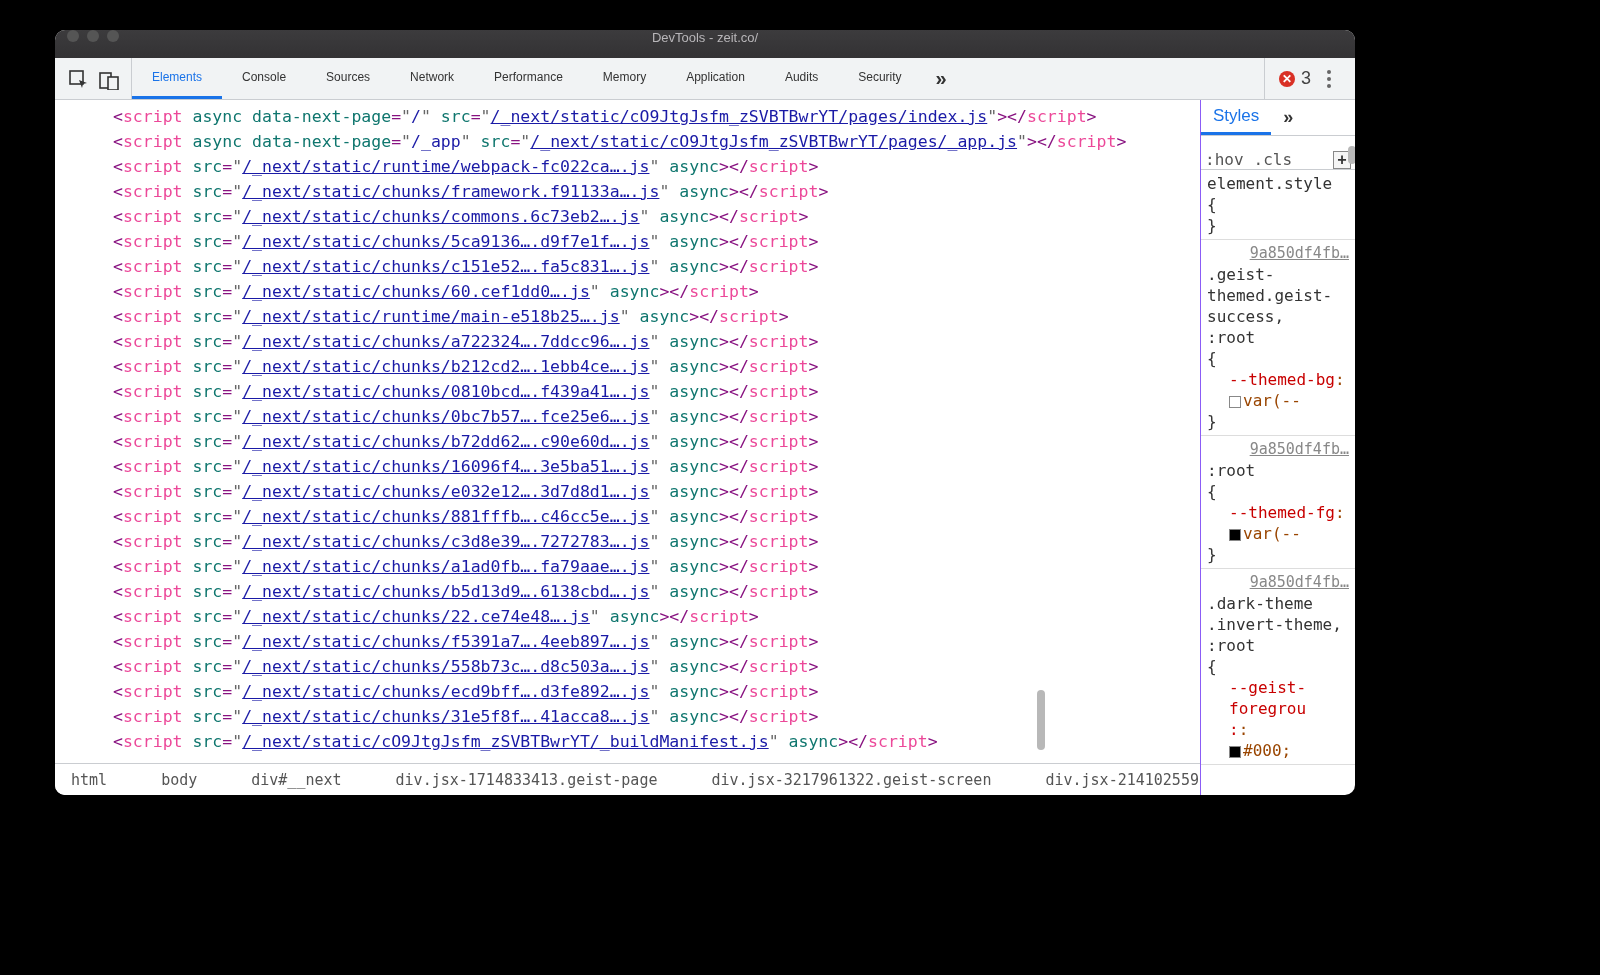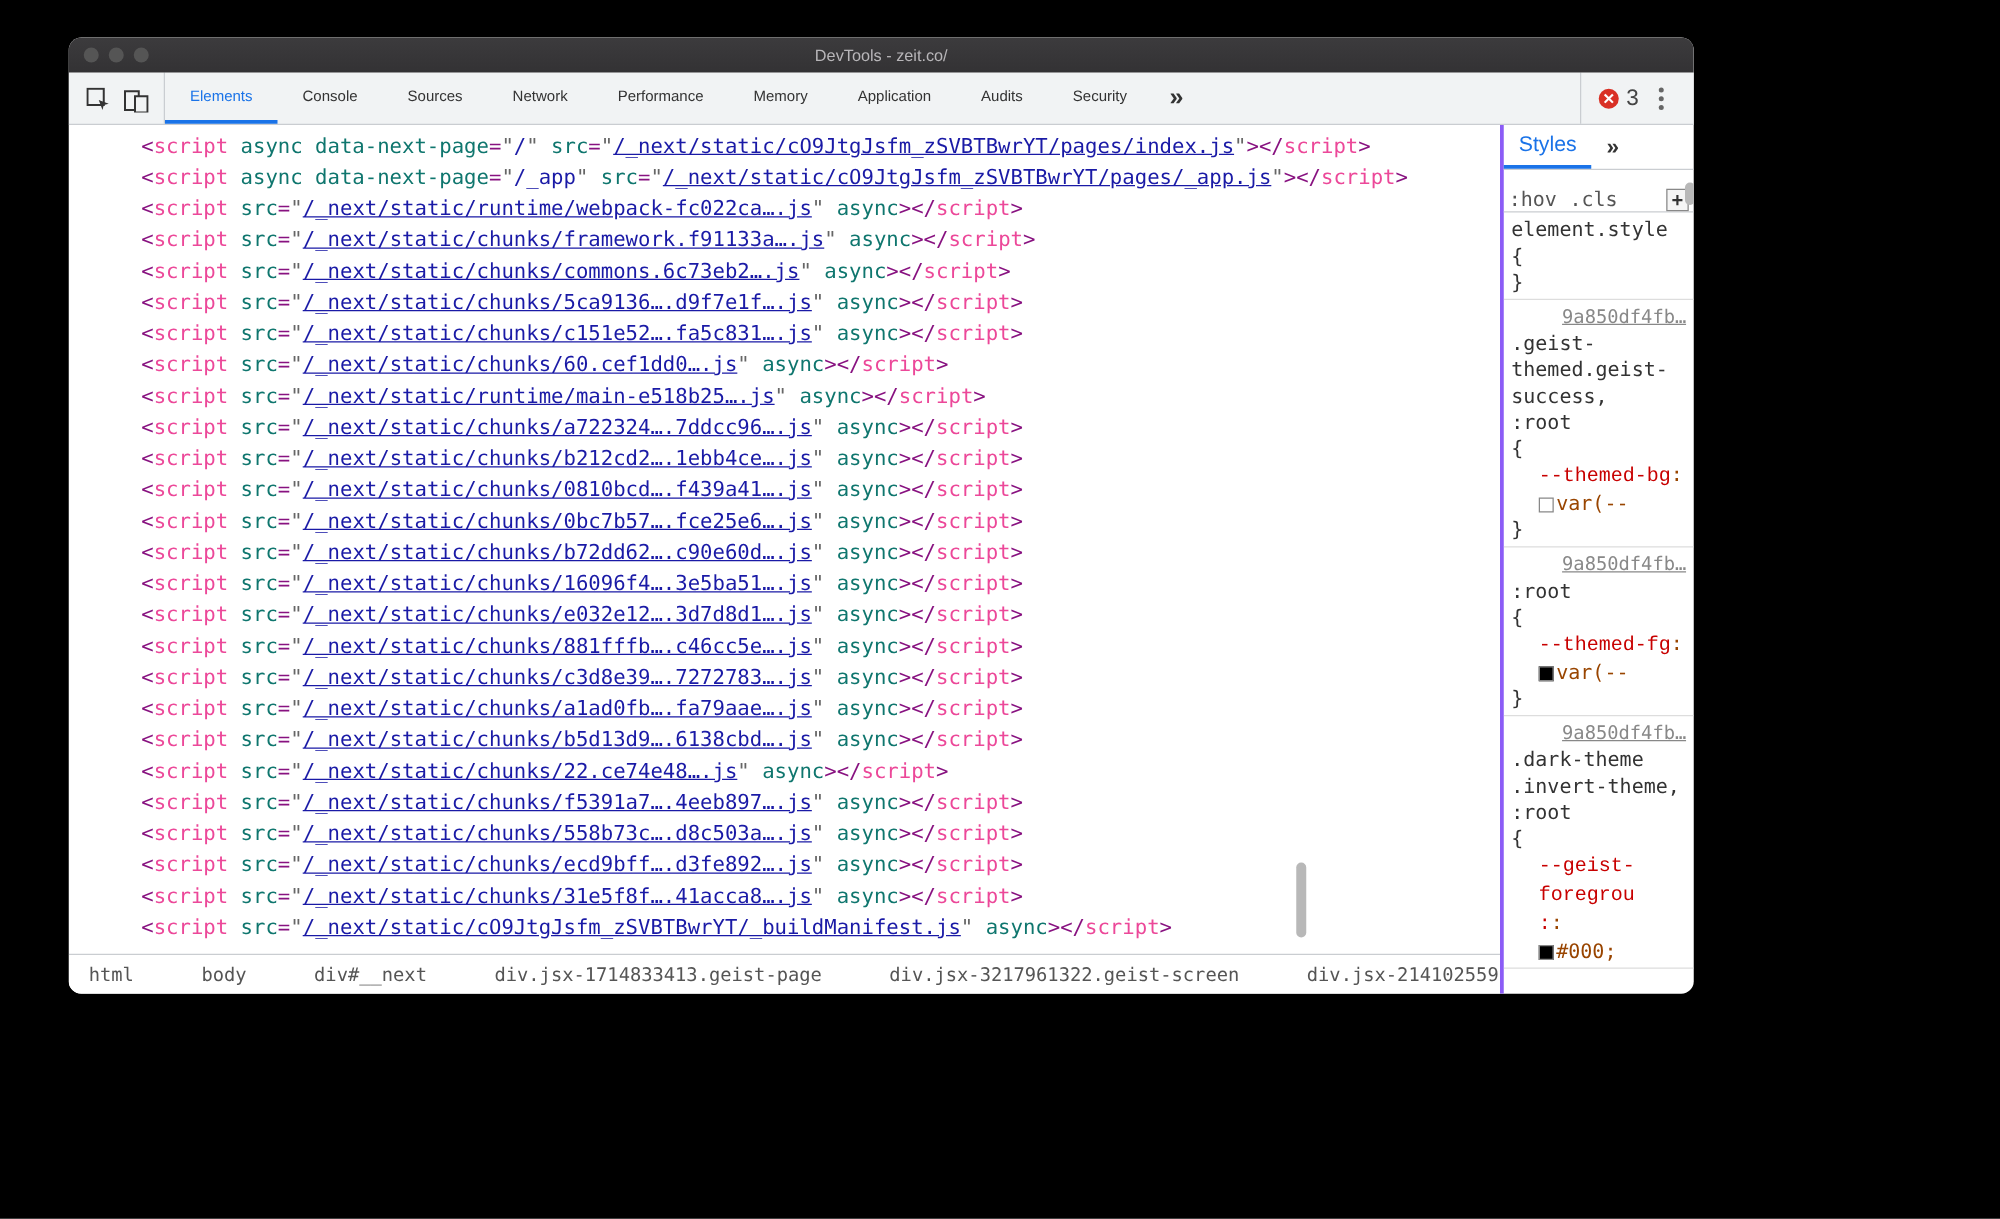--- a/index.html
+++ b/index.html
@@ -20,21 +20,20 @@
     border-radius: 10px;
     overflow: hidden;
     box-shadow: 0 20px 60px rgba(0,0,0,0.5);
     display: flex;
     flex-direction: column;
   }
   .titlebar {
     height: 28px;
     background: linear-gradient(#3c3b3d,#333234);
     display: flex;
-    align-items: center;
     position: relative;
     flex-shrink: 0;
   }
   .traffic-lights {
     display: flex;
     gap: 8px;
     padding-left: 12px;
   }
   .traffic-lights span {
     width: 12px; height: 12px; border-radius: 50%;
@@ -177,21 +176,21 @@
   .breadcrumb span {
     padding: 4px 14px;
     cursor: pointer;
     white-space: nowrap;
   }
   .breadcrumb span:first-child { margin-left: 2px; }
   .styles-pane {
     width: 155px;
     display: flex;
     flex-direction: column;
-    border-left: 3px solid #8b5cf6;
+    border-left: 1px solid #8b5cf6;
     flex-shrink: 0;
     position: relative;
   }
   .styles-tabs {
     height: 36px;
     border-bottom: 1px solid #cacdd1;
     display: flex;
     align-items: stretch;
   }
   .styles-tab {
@@ -241,21 +240,21 @@
     text-decoration: underline;
     font-size: 15px;
     display: block;
     text-align: right;
     white-space: nowrap;
     overflow: hidden;
     padding-left: 22px;
   }
   .selector { color: #333; }
   .prop { padding-left: 22px; color: #994500; }
-  .propname { color: #c80000; font-family: Liberation Mono, monospace; }
+  .propname { color: #c80000; }
   .swatch {
     display: inline-block;
     width: 12px; height: 12px;
     border: 1px solid #888;
     vertical-align: middle;
     margin-right: 2px;
   }
   .swatch.white{ background:#fff; }
   .swatch.black{ background:#000; }
   .plus-btn {

